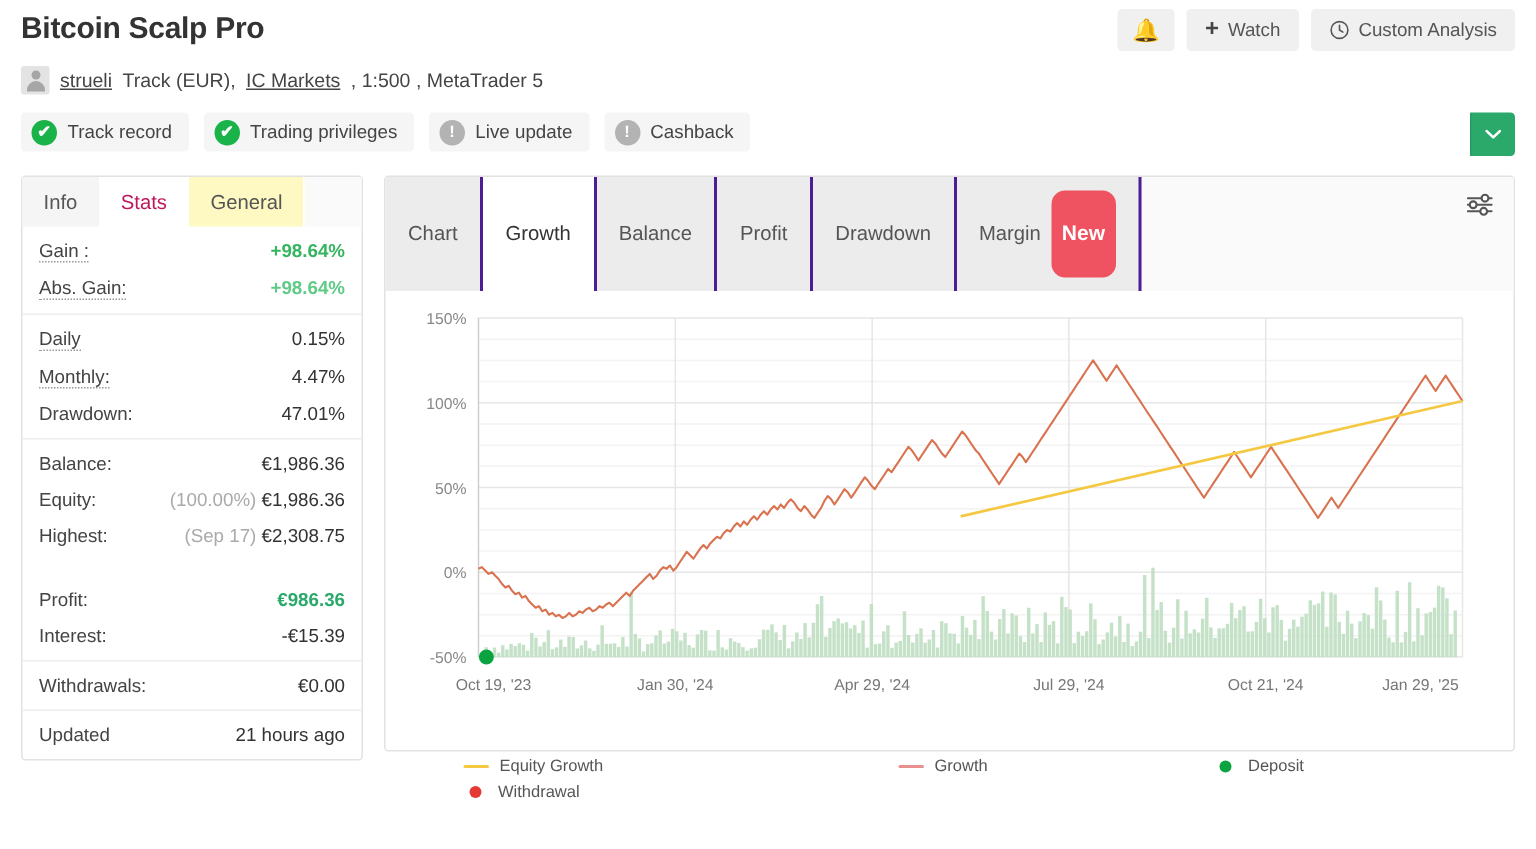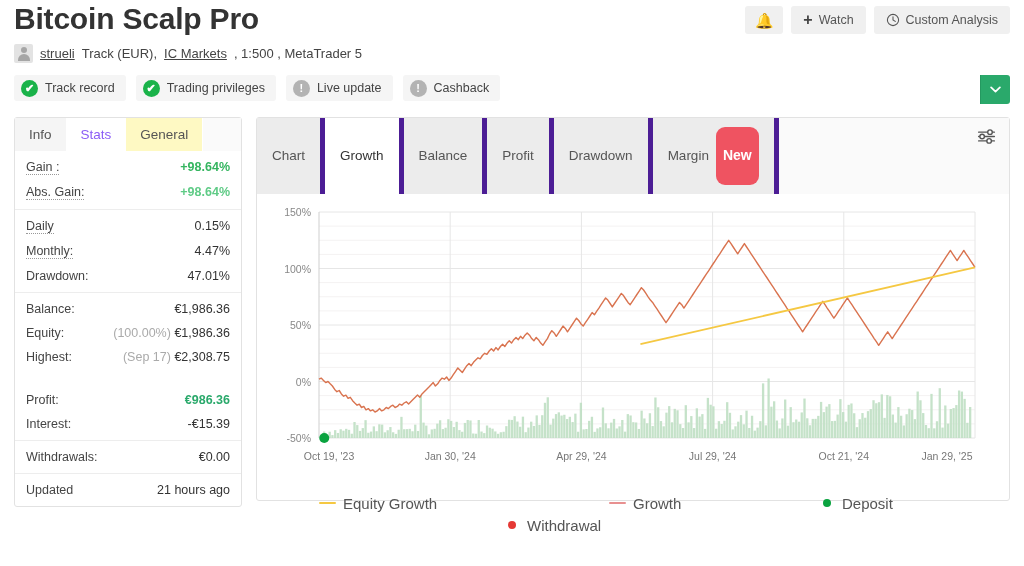--- a/index.html
+++ b/index.html
@@ -8,21 +8,21 @@
     background: #ffffff;
     font-family: "Liberation Sans", sans-serif;
     color: #333;
     overflow: hidden;
   }
   .page { position: relative; width: 1024px; height: 566px; padding: 0 14px; }
 
   
   .header { position: relative; padding-top: 4px; }
   .title {
-    font-size: 30px; font-weight: bold; color: #333;
+    font-size: 20px; font-weight: bold; color: #333;
     letter-spacing: -0.2px; line-height: 30px;
   }
   .header-actions {
     position: absolute; top: 6px; right: 0;
     display: flex; align-items: center; gap: 8px;
   }
   .hbtn {
     display: flex; align-items: center; gap: 6px;
     background: #f0f0f0; border: none; border-radius: 3px;
     height: 28px; padding: 0 12px;
@@ -92,21 +92,21 @@
     width: 228px; flex: none;
     border: 1px solid #e2e2e2; border-radius: 3px;
     background: #fff;
   }
   .tabs-row { display: flex; background: #fafafa; }
   .tab {
     font-size: 13.5px; color: #555; padding: 9px 14px;
     background: #fef9c3; cursor: pointer; border-right: 1px solid #fff;
   }
   .tab.light { background: #f5f5f5; }
-  .tab.active { background: #fff; color: #8b5cf6; }
+  .tab.active { background: #fff; color: #be185d; }
   .stat-group { padding: 4px 11px; border-bottom: 1px solid #ededed; }
   .stat-group:last-child { border-bottom: none; }
   .stat-row {
     display: flex; justify-content: space-between; align-items: baseline;
     font-size: 12.5px; padding: 5px 0; color: #444;
   }
   .stat-label { color: #444; }
   .stat-label.dotted { border-bottom: 1px dotted #999; cursor: help; }
   .stat-val { color: #333; text-align: right; }
   .stat-val.green { color: #35b560; font-weight: bold; }
@@ -115,37 +115,37 @@
   .muted { color: #aaa; }
 
   
   .chart-panel {
     flex: 1; border: 1px solid #e2e2e2; border-radius: 3px;
     background: #fff; position: relative; height: 384px;
   }
   .chart-tabs { display: flex; background: #fafafa; position: relative; }
   .ctab {
     font-size: 13.5px; color: #555; padding: 9px 15px;
-    background: #ececec; cursor: pointer; border-right: 5px solid #4c1d95;
+    background: #ececec; cursor: pointer; border-right: 2px solid #4c1d95;
     display: flex; align-items: center; gap: 7px; white-space: nowrap;
   }
   .ctab.active { background: #fff; color: #333; }
   .new-badge {
     background: #ef5361; color: #fff; font-size: 14px; font-weight: bold;
     padding: 20px 7px; border-radius: 9px; line-height: 1.25;
   }
   .gear-btn {
     position: absolute; right: 0; top: 0; width: 46px; height: 36px;
     background: #fafafa; display: flex; align-items: center; justify-content: center;
     cursor: pointer;
   }
   .chart-area { position: relative; width: 100%; height: 348px; }
   .legend {
     position: absolute; left: 52px; right: 20px; bottom: 8px;
-    display: flex; flex-wrap: wrap; font-size: 15px; color: #555; justify-content: center;
+    display: flex; flex-wrap: wrap; font-size: 11px; color: #555;
   }
   .legend-item { display: flex; align-items: center; gap: 7px; cursor: pointer; }
   .li-1 { width: 290px; }
   .li-2 { width: 210px; }
   .li-3 { width: 160px; }
   .li-4 { width: 290px; margin-top: 5px; }
   .lg-line { width: 17px; height: 2px; border-radius: 1px; }
   .lg-dot { width: 8px; height: 8px; border-radius: 50%; margin: 0 4px; }
   svg { display: block; }
 </style>

